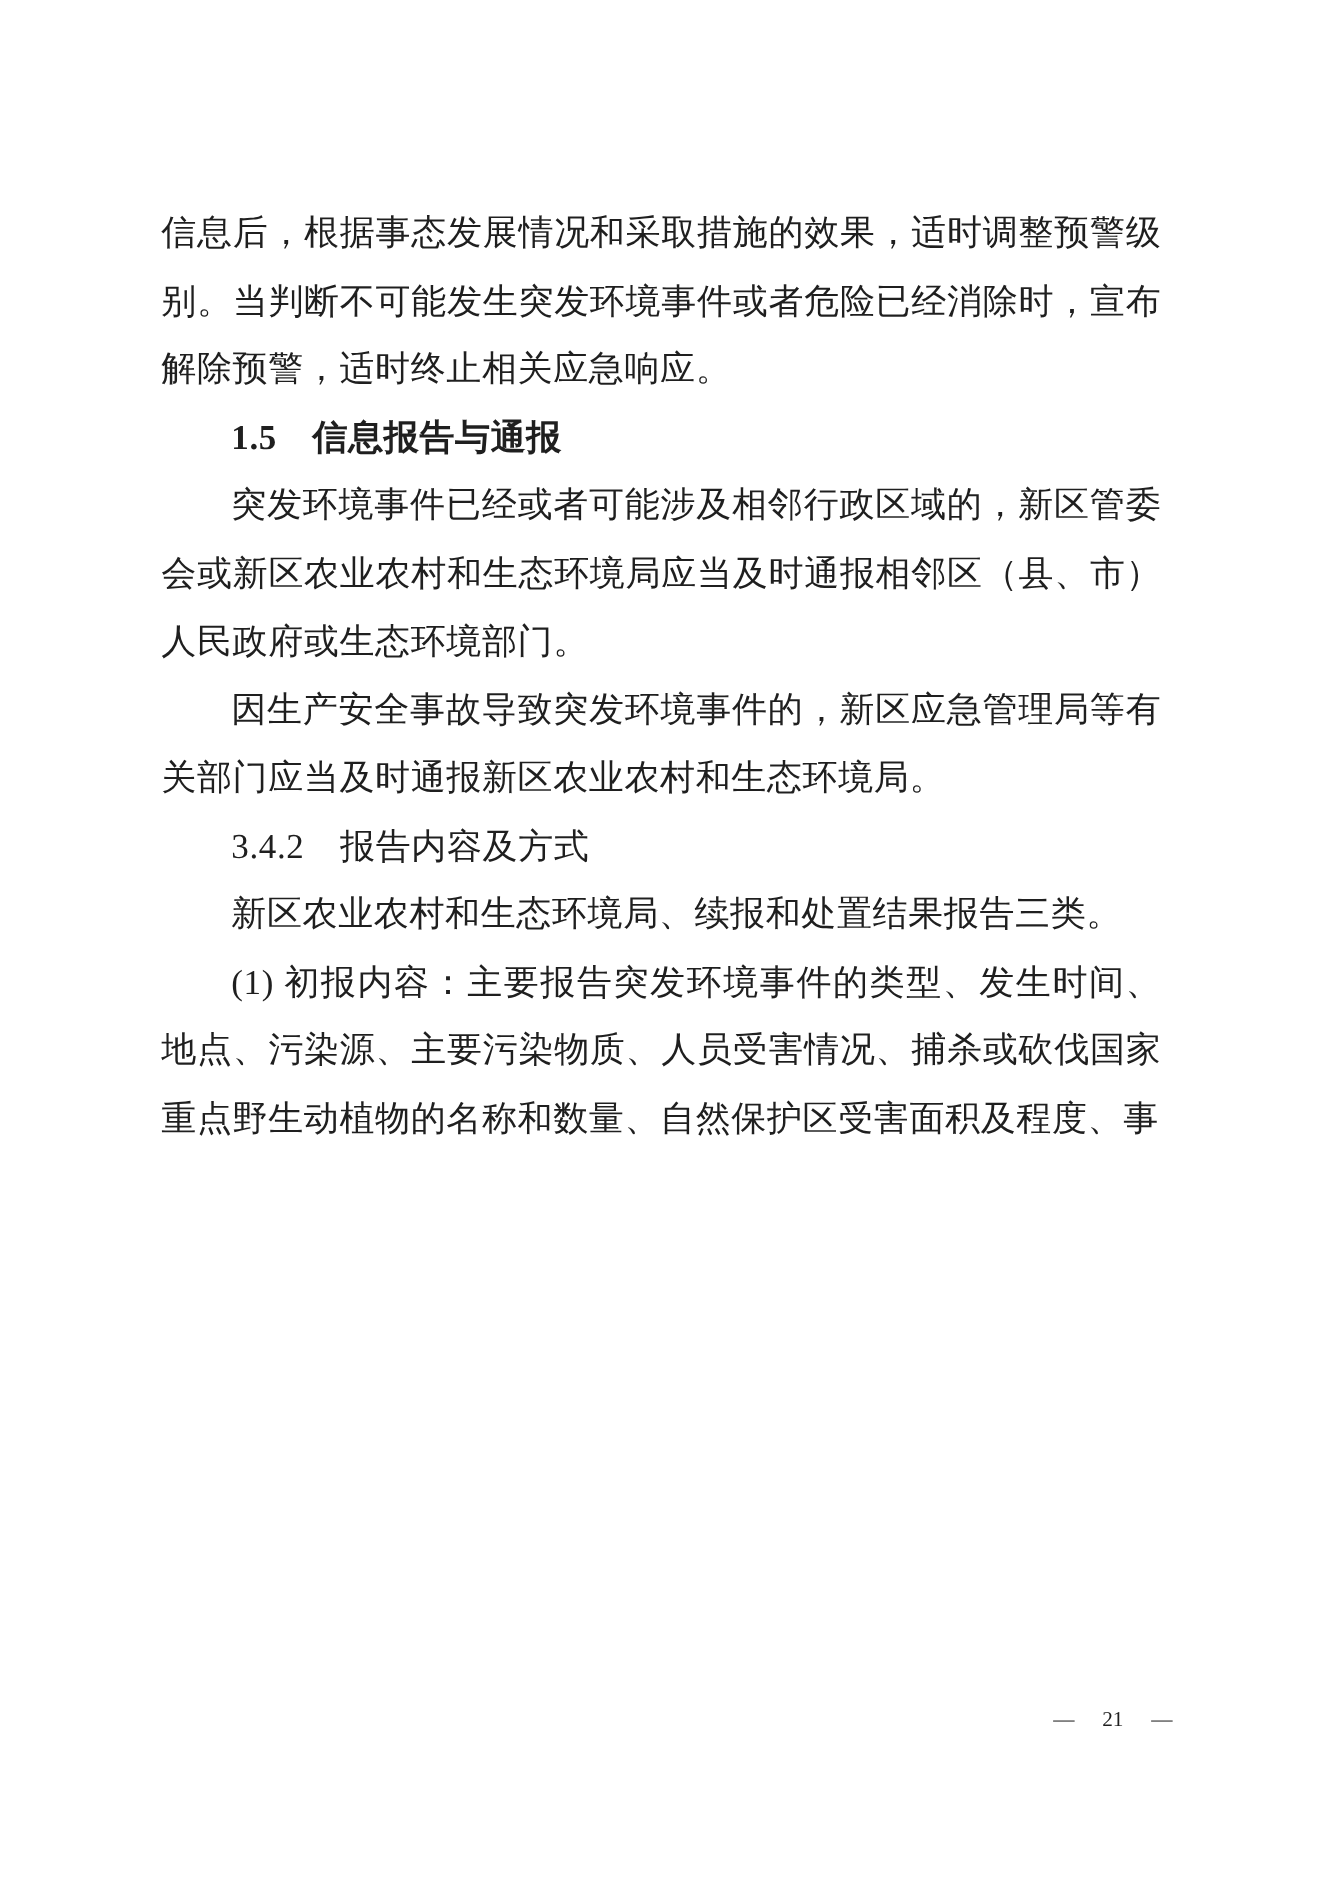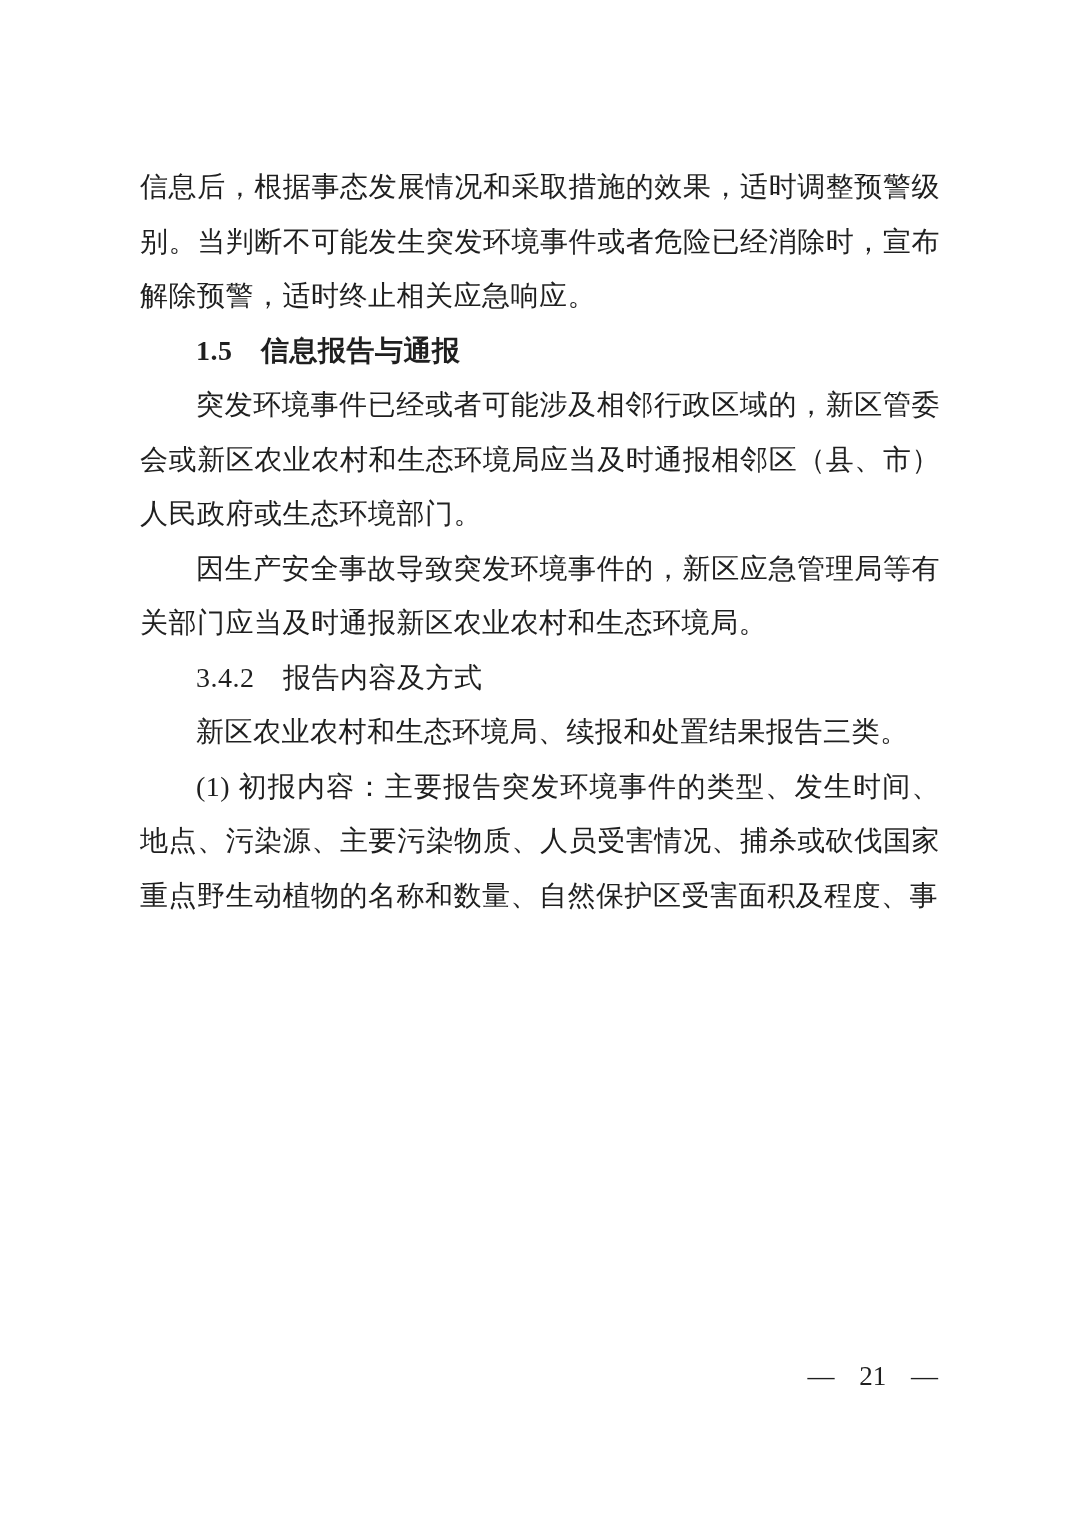--- a/index.html
+++ b/index.html
@@ -11,21 +11,21 @@
     position: relative;
     width: 1074px;
     height: 1520px;
     background: #ffffff;
     overflow: hidden;
     font-family: "Liberation Serif", serif;
     color: #1f1f1f;
   }
   .text-block {
     position: absolute;
-    left: 140px;
+    left: 129px;
     top: 160px;
     width: 800px;
     font-size: 28px;
     line-height: 54.5px;
     letter-spacing: 0.5px;
     text-align: justify;
     text-justify: inter-ideograph;
     word-break: break-all;
   }
   .text-block p {
@@ -39,21 +39,21 @@
   .text-block p.heading-2 {
     font-weight: bold;
   }
   .text-block p.heading-3 {
     font-weight: normal;
   }
   .page-number {
     position: absolute;
     top: 1356px;
     right: 136px;
-    font-size: 27px;
+    font-size: 17px;
     line-height: 40px;
     color: #1f1f1f;
     word-spacing: 18px;
     white-space: nowrap;
   }
 </style>
 </head>
 <body>
 
 <div class="page">

